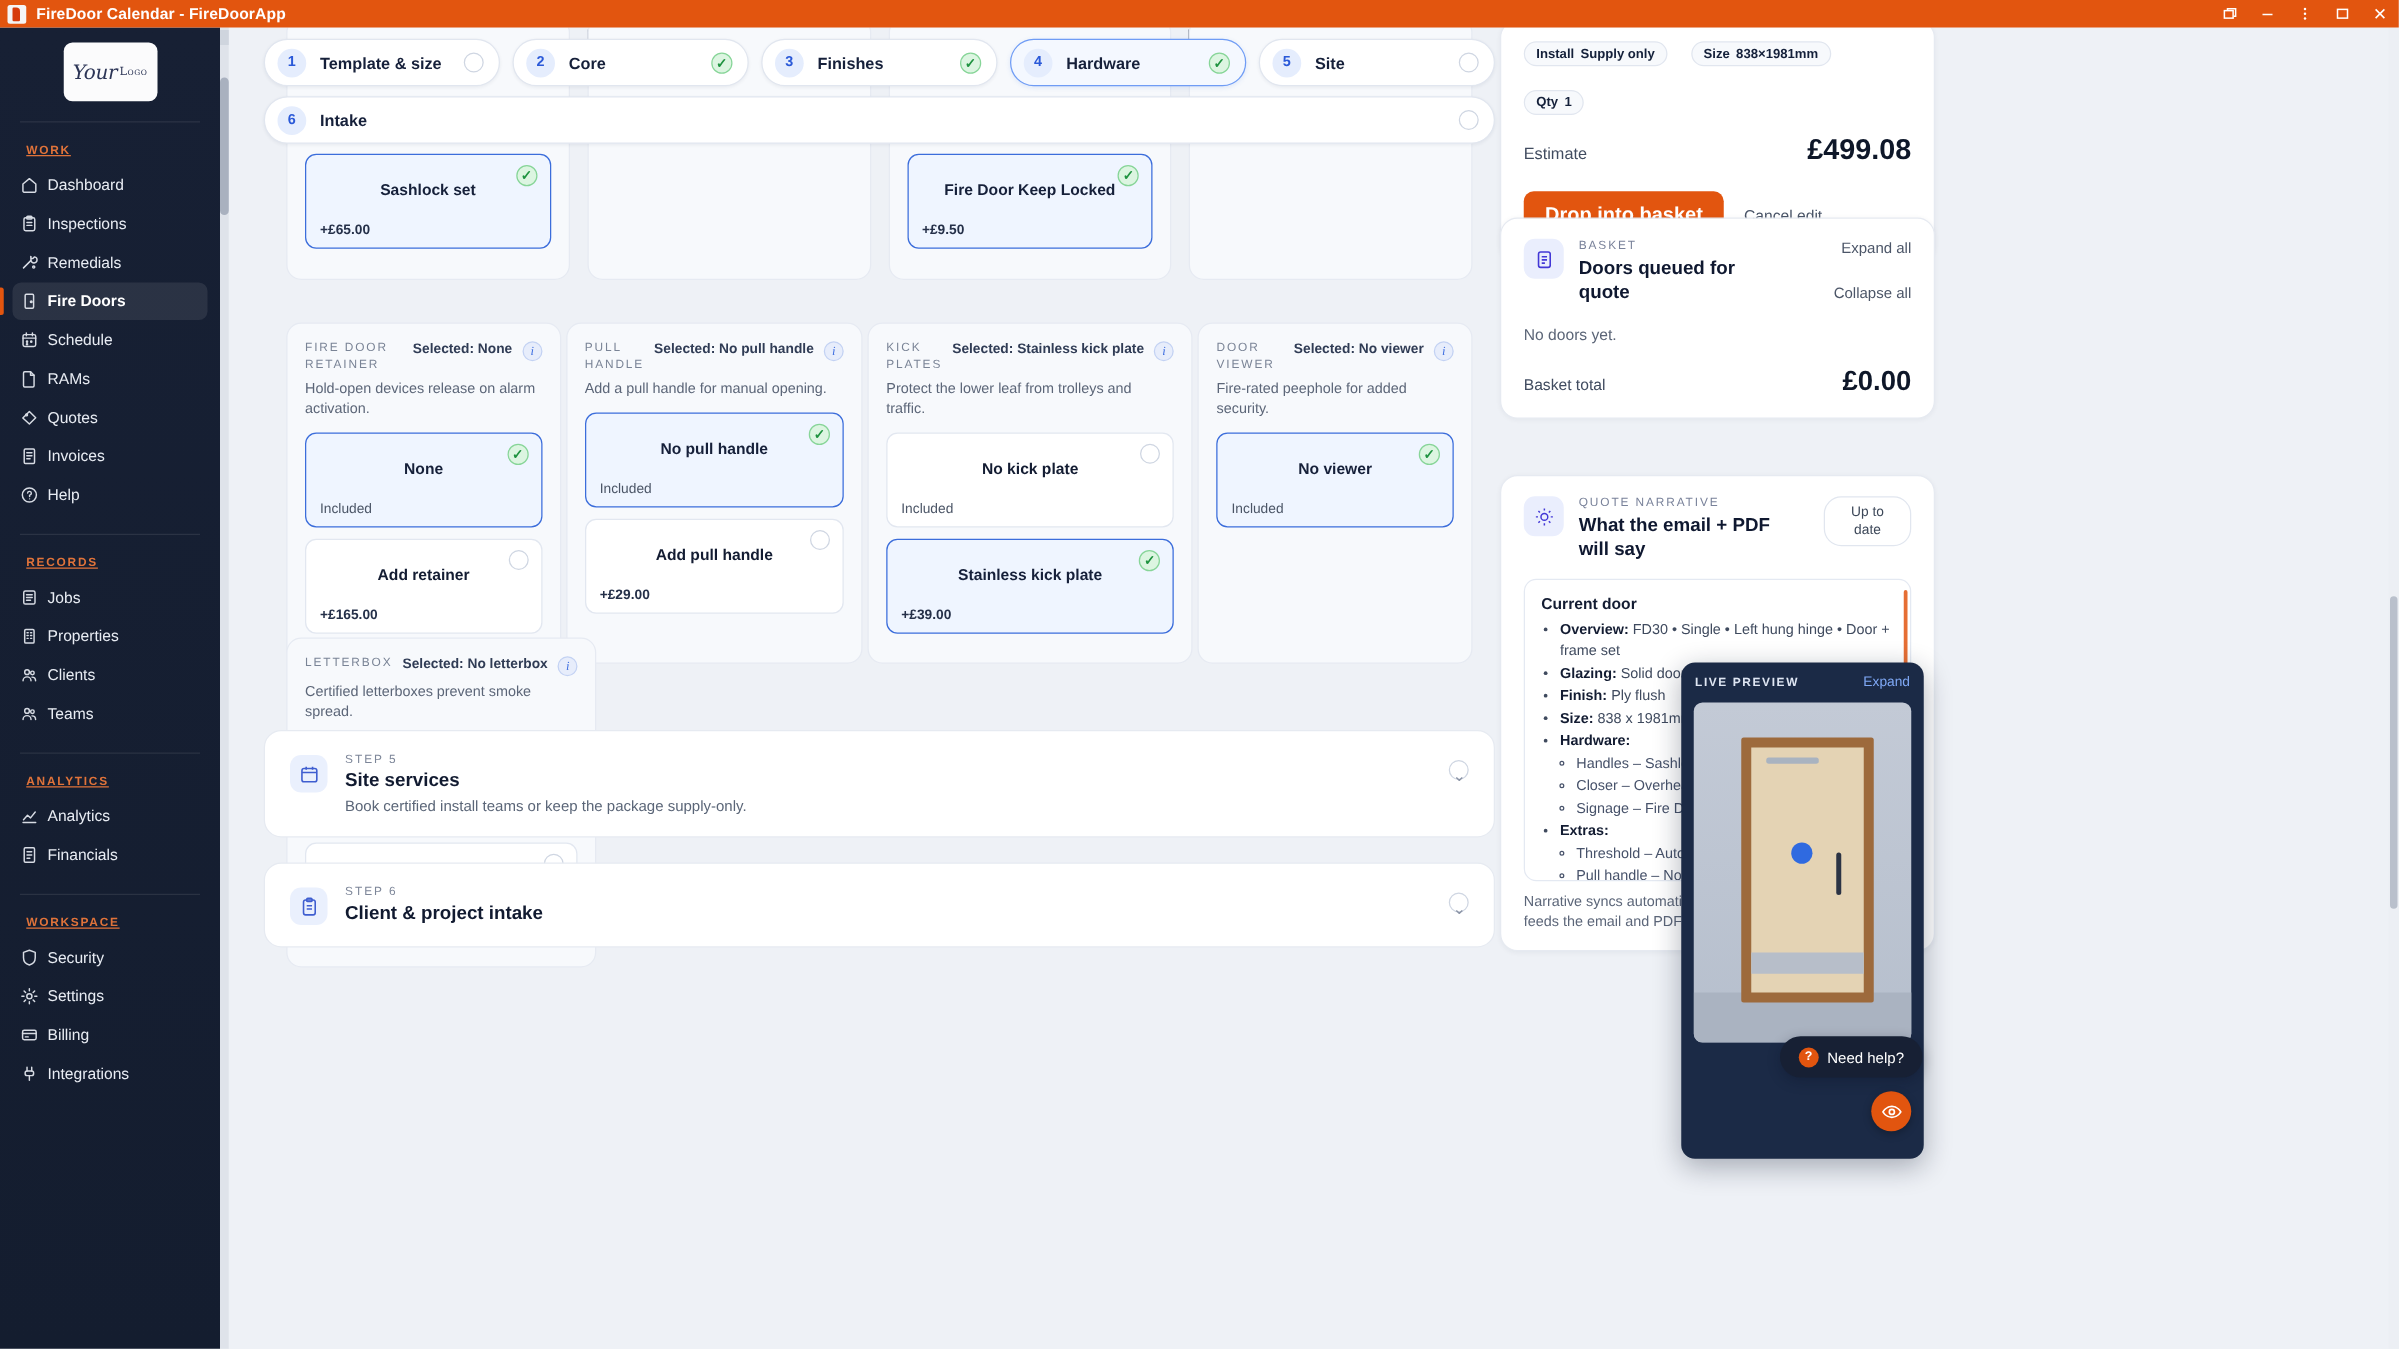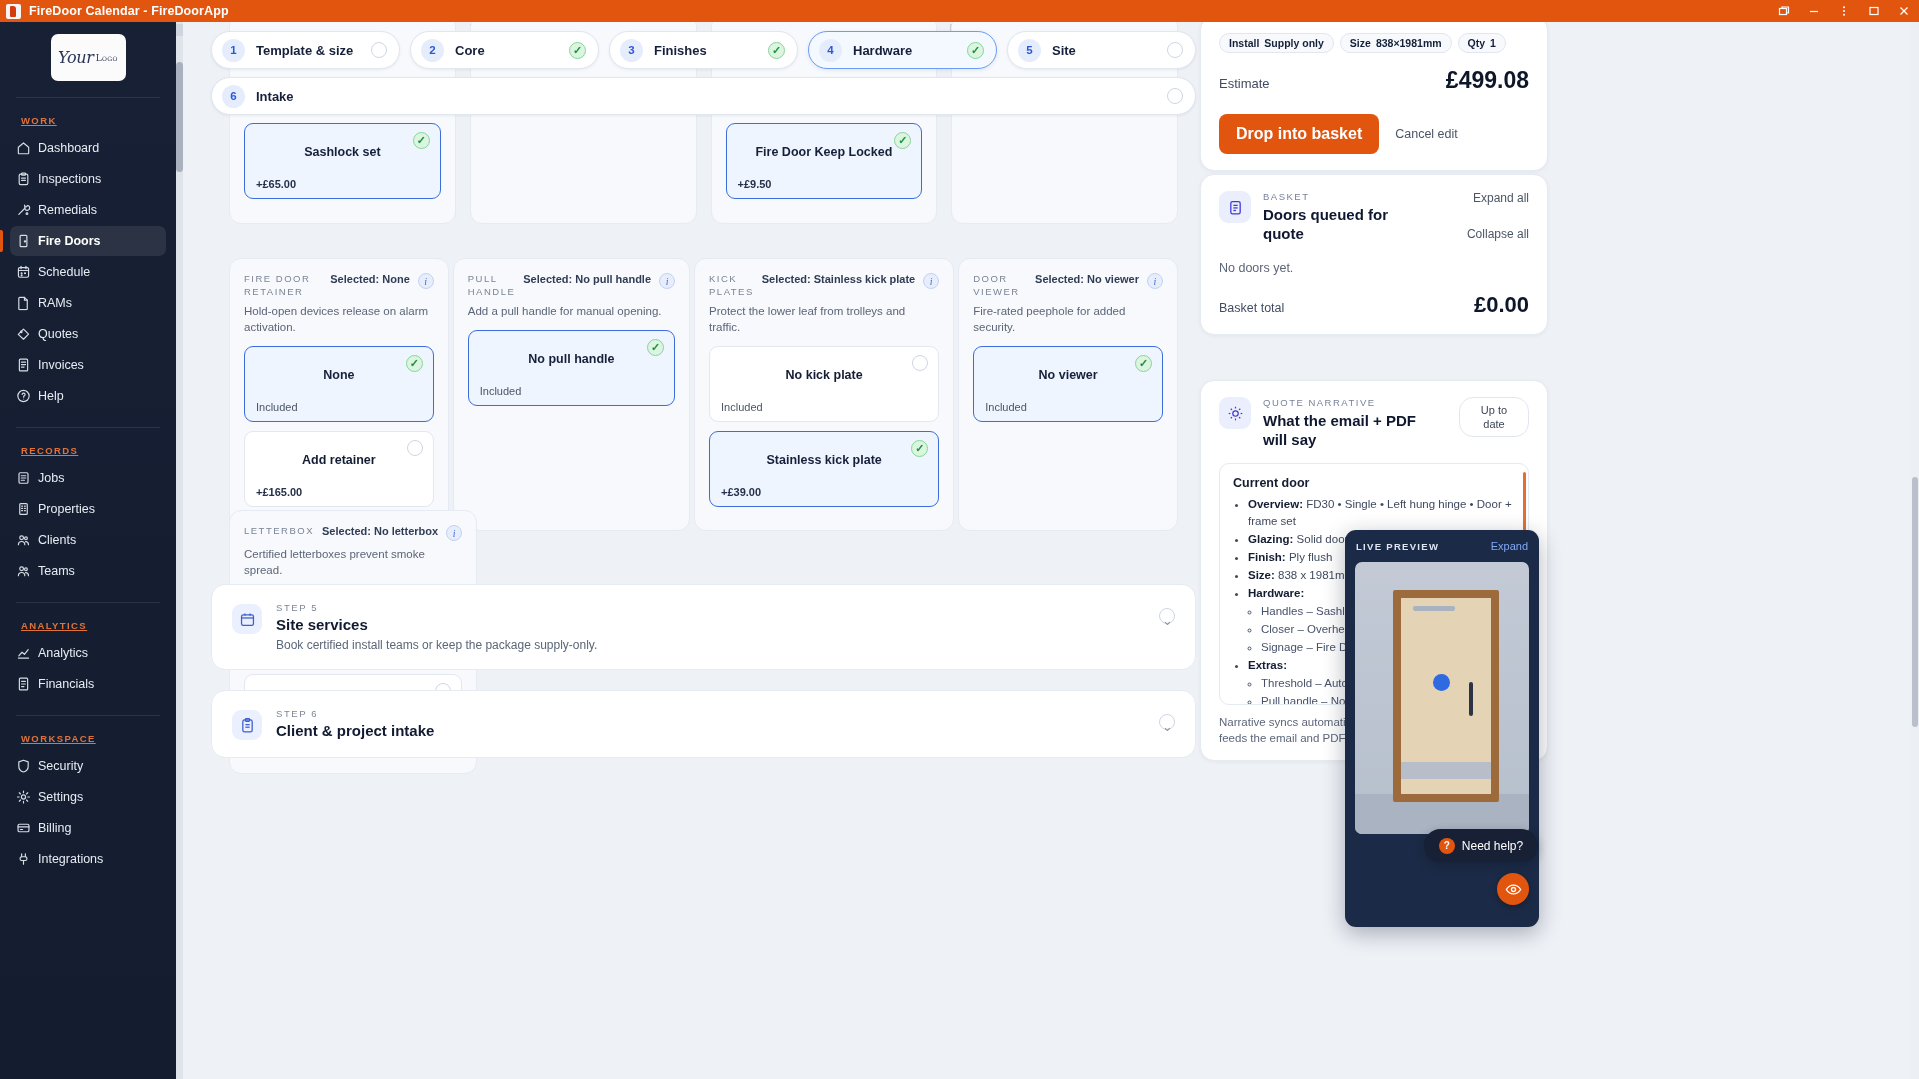--- a/index.html
+++ b/index.html
@@ -187,21 +187,21 @@
   
   .rail {
     position: absolute; top: 22px; left: 1192px; width: 710px; height: 1057px;
     overflow: hidden;
   }
   .rail-card {
     position: absolute; left: 8px; width: 348px; background: #fff;
     border-radius: 14px; border: 1px solid #e6eaf1;
     box-shadow: 0 1px 4px rgba(24,36,64,.05); padding: 16px 18px;
   }
-  .chips { display: flex; gap: 6px; flex-wrap: wrap; margin-bottom: 14px; }
+  .chips { display: flex; gap: 19px; flex-wrap: wrap; margin-bottom: 14px; }
   .chip {
     border: 1px solid #e1e6ef; background: #f7f9fc; border-radius: 14px;
     padding: 3px 9px; font-size: 10.5px; color: #4a5568; display: flex; gap: 5px;
   }
   .chip b { color: #14203a; }
   .chip .on { color: #14203a; font-weight: bold; }
   .est-row { display: flex; align-items: baseline; }
   .est-label { font-size: 13px; color: #414c60; }
   .est-value { margin-left: auto; font-size: 23px; font-weight: bold; color: #0e1729; }
   .cta-row { display: flex; align-items: center; gap: 16px; margin-top: 20px; }
@@ -627,20 +627,29 @@
         </div>
         <div class="opt-desc">Add a pull handle for manual opening.</div>
         <div class="choice sel">
           <div class="choice-top">
             <div class="choice-name">No pull handle</div>
           </div>
           <div class="choice-state">
             <div class="tick">✓</div>
           </div>
           <div class="choice-price">Included</div>
+        </div>
+        <div class="choice">
+          <div class="choice-top">
+            <div class="choice-name">Add pull handle</div>
+          </div>
+          <div class="choice-state">
+            <div class="ring"></div>
+          </div>
+          <div class="choice-price bold">+£29.00</div>
         </div>
       </div>
       <div class="opt-card">
         <div class="opt-head">
           <div class="opt-kicker">KICK PLATES</div>
           <div class="opt-selected">Selected: Stainless kick plate</div>
           <div class="info-i">i</div>
         </div>
         <div class="opt-desc">Protect the lower leaf from trolleys and traffic.</div>
         <div class="choice">

